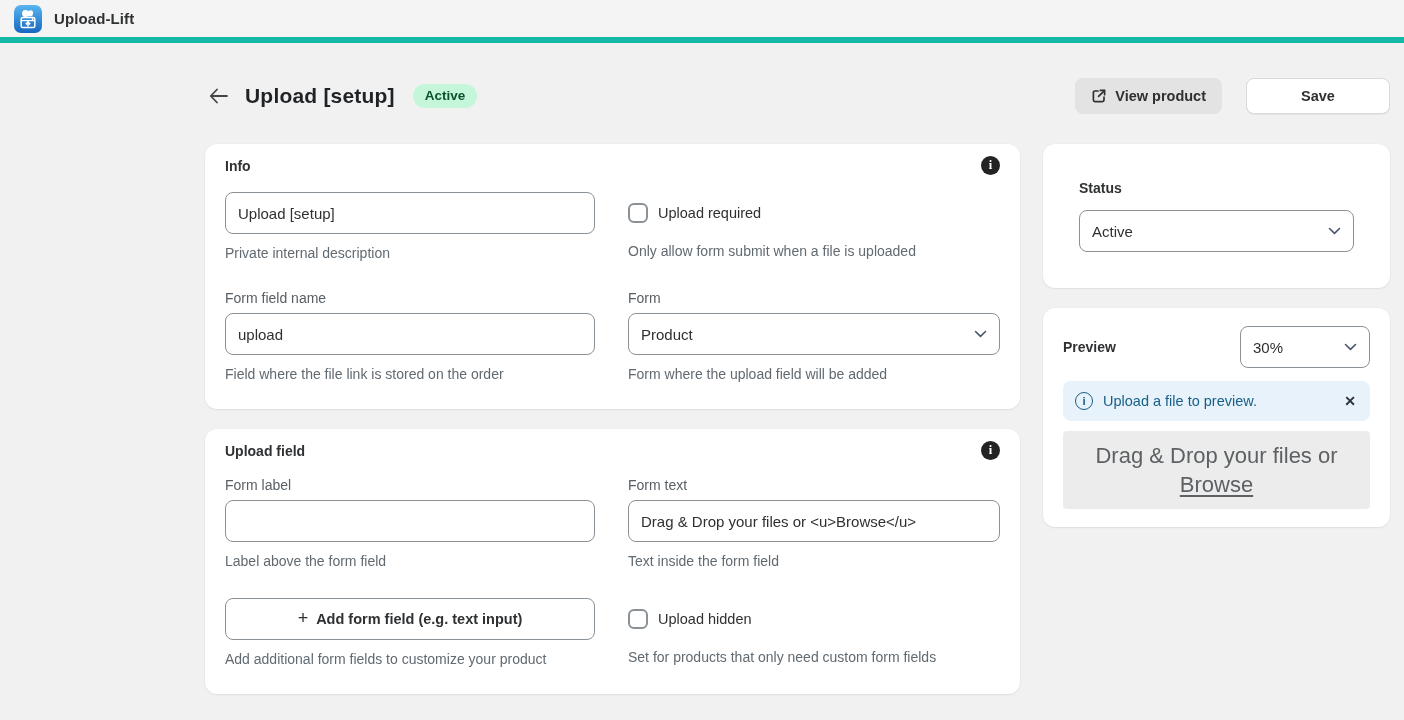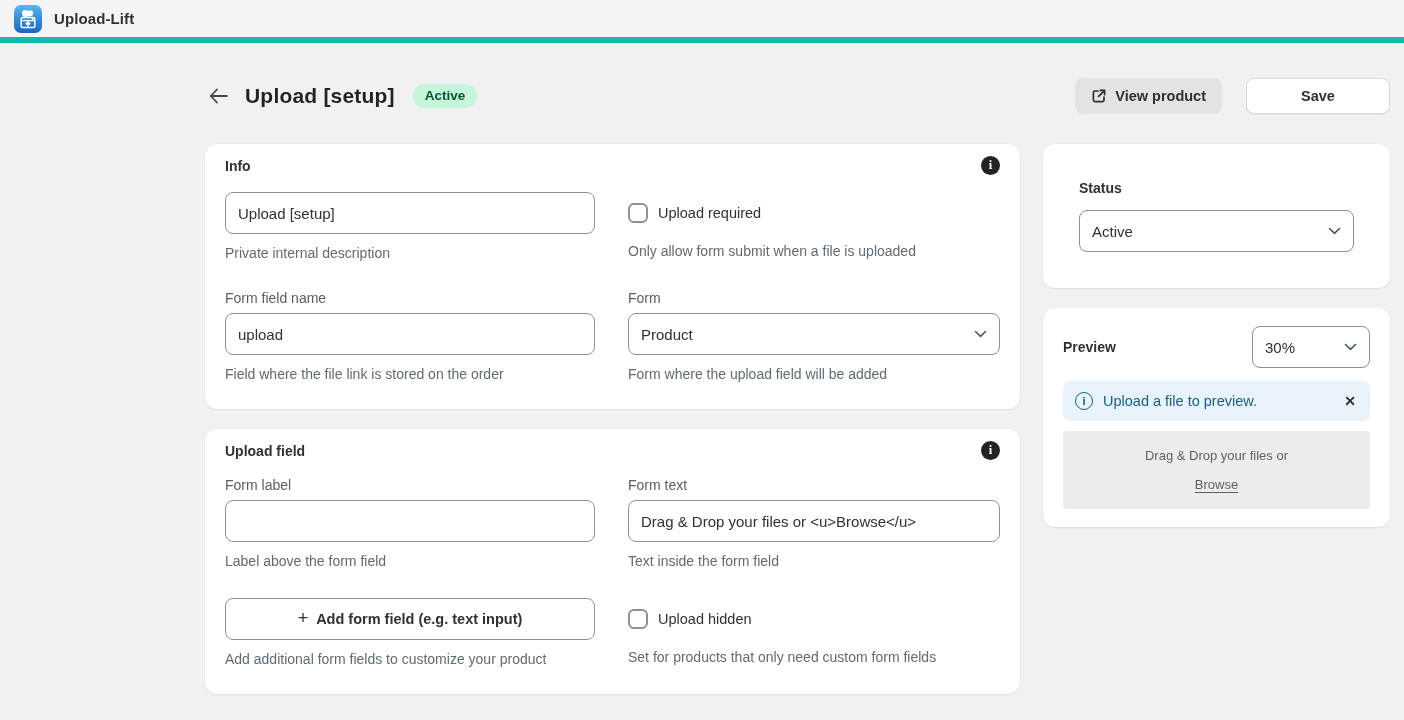--- a/index.html
+++ b/index.html
@@ -70,35 +70,35 @@
     display:flex; align-items:center; justify-content:center; gap:8px;
     font-family:inherit; font-size:14.5px; font-weight:600; color:#2f3133; cursor:pointer;
   }
   .plus { font-size:18px; font-weight:500; line-height:1; margin-top:-2px; }
 
   
   .status-card { padding:36px; }
   .status-card .select { margin-top:14px; }
   .preview-card { margin-top:178px; padding:18px 20px; }
   .preview-head { display:flex; align-items:center; justify-content:space-between; }
-  .preview-head .select { width:118px; }
+  .preview-head .select { width:130px; }
   .banner {
     margin-top:13px; background:#e7f2fb; border-radius:8px; padding:11px 12px;
     display:flex; align-items:center; gap:10px;
   }
   .banner-icon {
     width:18px; height:18px; border:1.7px solid #1a6086; border-radius:50%; color:#1a6086;
     font-size:11.5px; font-weight:700; display:flex; align-items:center; justify-content:center; flex:0 0 auto;
   }
   .banner-text { font-size:14.5px; color:#175e87; }
   .banner-close { margin-left:auto; background:none; border:none; font-size:14px; font-weight:700;
     color:#2f3133; cursor:pointer; line-height:1; padding:2px; }
   .dropzone {
     margin-top:10px; background:#ececec; border-radius:4px; padding:10px 8px;
-    text-align:center; font-size:13px; color:#5d6164; line-height:29px; cursor:pointer;
+    text-align:center; font-size:22px; color:#5d6164; line-height:29px; cursor:pointer;
   }
   .dropzone .browse { text-decoration:underline; text-underline-offset:3px; }
 </style>
 </head>
 <body>
 
 <header class="topbar">
   <svg class="app-logo" viewBox="0 0 28 28">
     <defs>
       <linearGradient id="lg" x1="0" y1="0" x2="0" y2="1">

